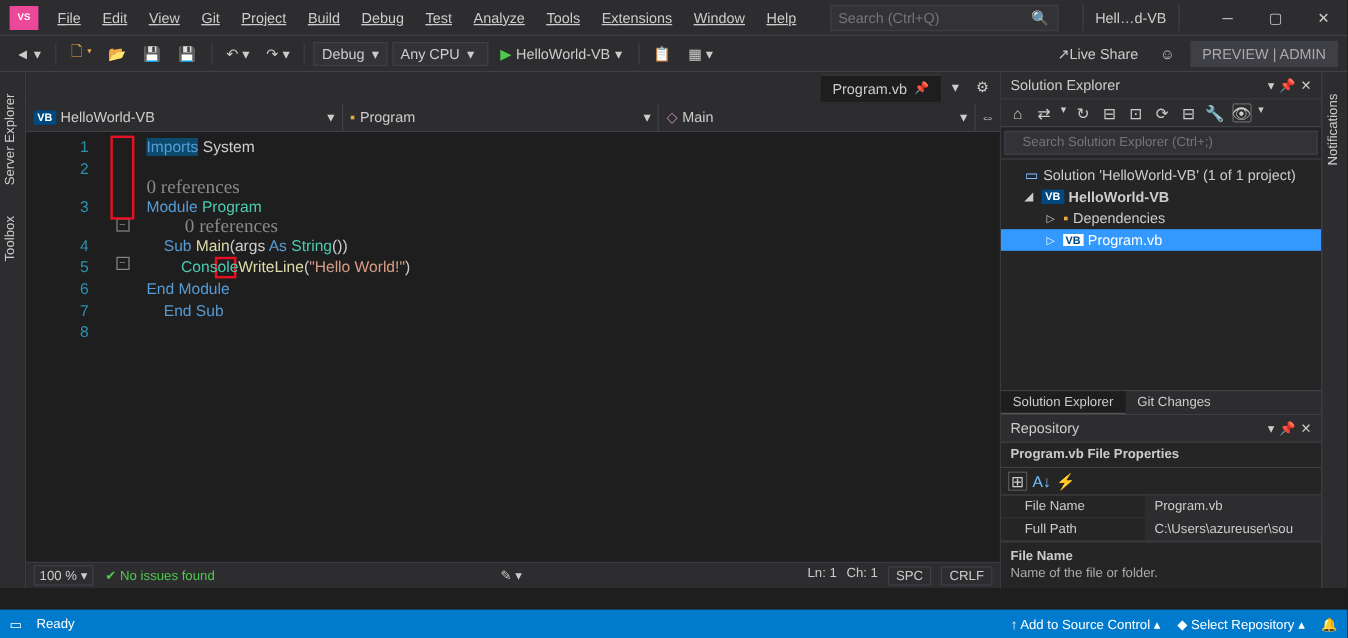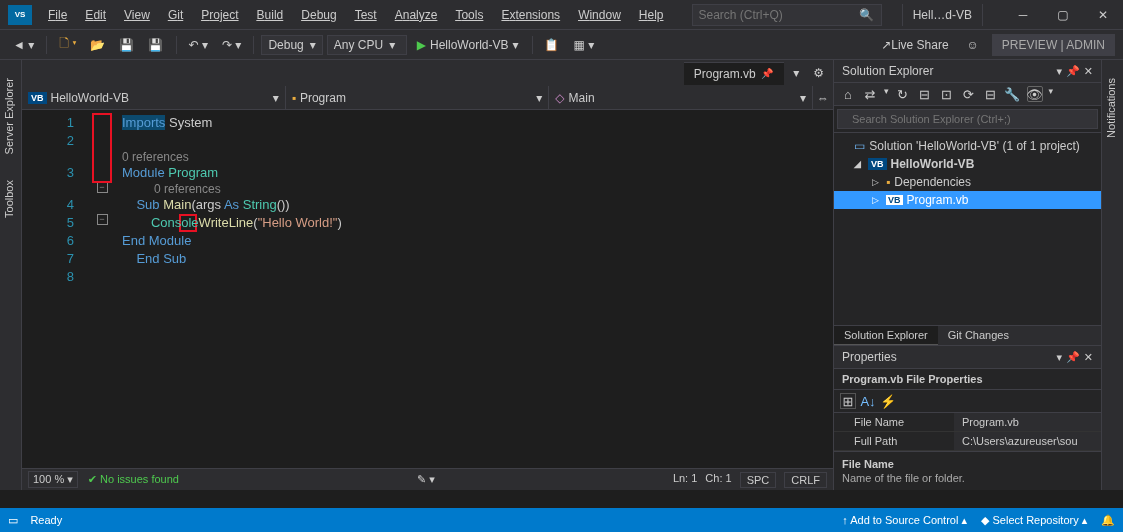--- a/index.html
+++ b/index.html
@@ -1,19 +1,19 @@
 <!DOCTYPE html>
 <html><head>
 <meta charset="utf-8">
 <style>
 * { margin: 0; padding: 0; box-sizing: border-box; font-family: 'Segoe UI', Arial, sans-serif; }
 body { background: #1e1e1e; color: #ccc; width: 1123px; height: 532px; overflow: hidden; font-size: 12px; position: relative; }
 
 .titlebar { height: 30px; background: #2d2d30; display: flex; align-items: center; padding-left: 8px; border-bottom: 1px solid #3f3f46; }
-.logo { width: 24px; height: 20px; background: #0369a1; margin-right: 8px; display: flex; align-items: center; justify-content: center; color: #fff; font-size: 8px; font-weight: bold; }
+.logo { width: 24px; height: 20px; background: #ec4899; margin-right: 8px; display: flex; align-items: center; justify-content: center; color: #fff; font-size: 8px; font-weight: bold; }
 .menu-items { display: flex; gap: 2px; }
 .menu-item { padding: 4px 8px; cursor: pointer; text-decoration: underline; }
 .menu-item .ul { text-decoration: underline; }
 .search-box { margin-left: 20px; width: 190px; height: 22px; background: #333337; border: 1px solid #3f3f46; display: flex; align-items: center; padding: 0 6px; }
 .search-box input { flex: 1; background: transparent; border: none; color: #999; outline: none; font-size: 12px; }
 .title-tabs { margin-left: auto; display: flex; align-items: center; }
 .title-tab { padding: 4px 10px; background: #2d2d30; border-left: 1px solid #3f3f46; border-right: 1px solid #3f3f46; }
 .win-controls { display: flex; margin-left: 20px; }
 .win-btn { width: 40px; height: 30px; display: flex; align-items: center; justify-content: center; cursor: pointer; }
 
@@ -38,21 +38,21 @@
 .vb-badge { background: #004880; color: #fff; font-size: 9px; padding: 1px 3px; font-weight: bold; }
 
 .code-area { flex: 1; display: flex; font-family: Consolas, monospace; font-size: 13px; background: #1e1e1e; position: relative; }
 .line-numbers { width: 60px; text-align: right; padding: 4px 8px 4px 4px; color: #2b91af; }
 .line-numbers div { height: 18px; line-height: 18px; }
 .gutter { width: 40px; padding-top: 4px; }
 .gutter div { height: 18px; display: flex; align-items: center; justify-content: center; }
 .fold-box { width: 11px; height: 11px; border: 1px solid #888; display: flex; align-items: center; justify-content: center; font-size: 9px; color: #888; background: #1e1e1e; }
 .code-lines { flex: 1; padding-top: 4px; position: relative; }
 .code-line { height: 18px; line-height: 18px; white-space: pre; }
-.ref-line { height: 14px; font-size: 12px; color: #888; line-height: 14px; }
+.ref-line { height: 14px; font-size: 16px; color: #888; line-height: 14px; font-family: Liberation Serif, serif; }
 .kw { color: #569cd6; }
 .type { color: #4ec9b0; }
 .str { color: #d69d85; }
 .id { color: #dcdcaa; }
 
 .red-box { position: absolute; border: 2px solid #e81123; }
 .red1 { left: 70px; top: 3px; width: 20px; height: 70px; }
 .red2 { left: 157px; top: 104px; width: 18px; height: 18px; }
 
 .editor-status { height: 22px; background: #2d2d30; border-top: 1px solid #3f3f46; display: flex; align-items: center; padding: 0 6px; gap: 10px; font-size: 11px; }
@@ -302,21 +302,21 @@
           <span>Program.vb</span>
         </div>
     </div>
     <div class="bottom-tabs">
       <div class="bottom-tab active">Solution Explorer</div>
       <div class="bottom-tab">Git Changes</div>
     </div>
 
     <div class="props-section">
       <div class="panel-header">
-        <span>Properties</span>
+        <span>Repository</span>
         <div class="actions">
           <span>▾</span>
           <span>📌</span>
           <span>✕</span>
         </div>
       </div>
       <div class="props-title">Program.vb File Properties</div>
       <div class="props-toolbar">
         <span class="tb-icon" style="border:1px solid #555">⊞</span>
         <span class="tb-icon" style="color:#75beff">A↓</span>

